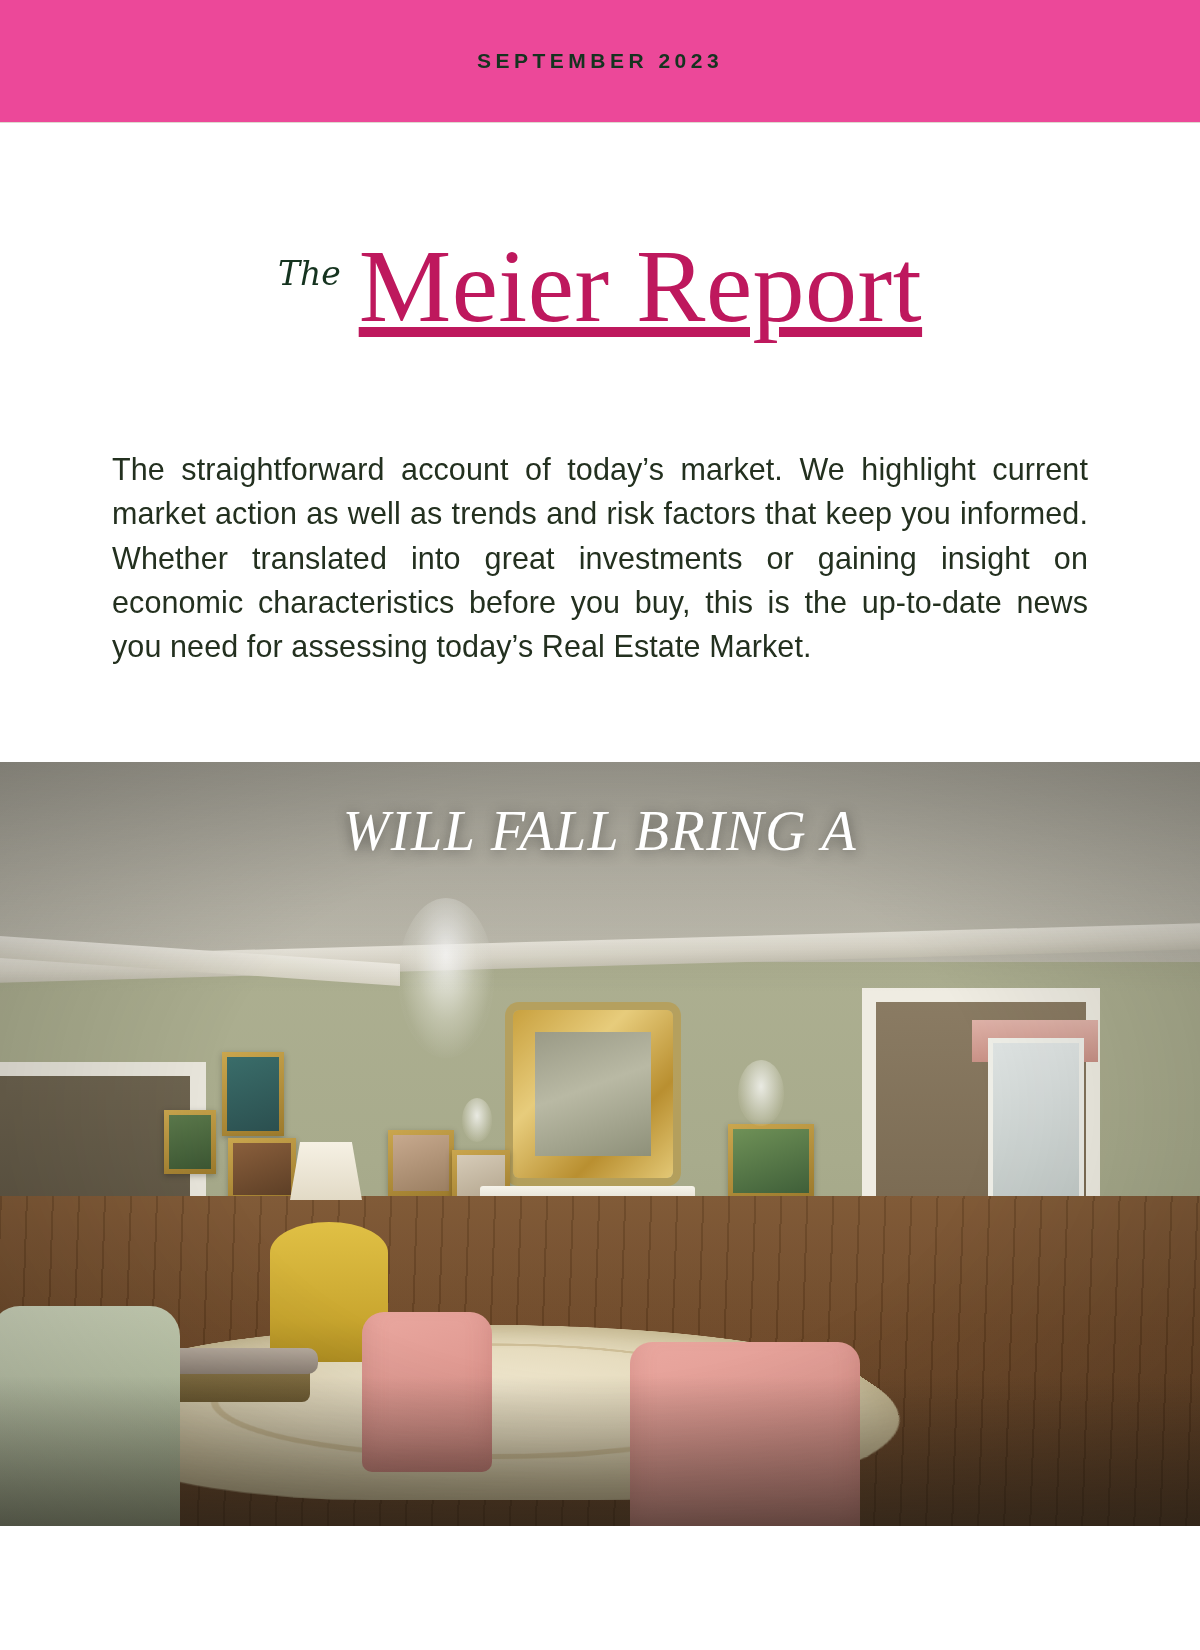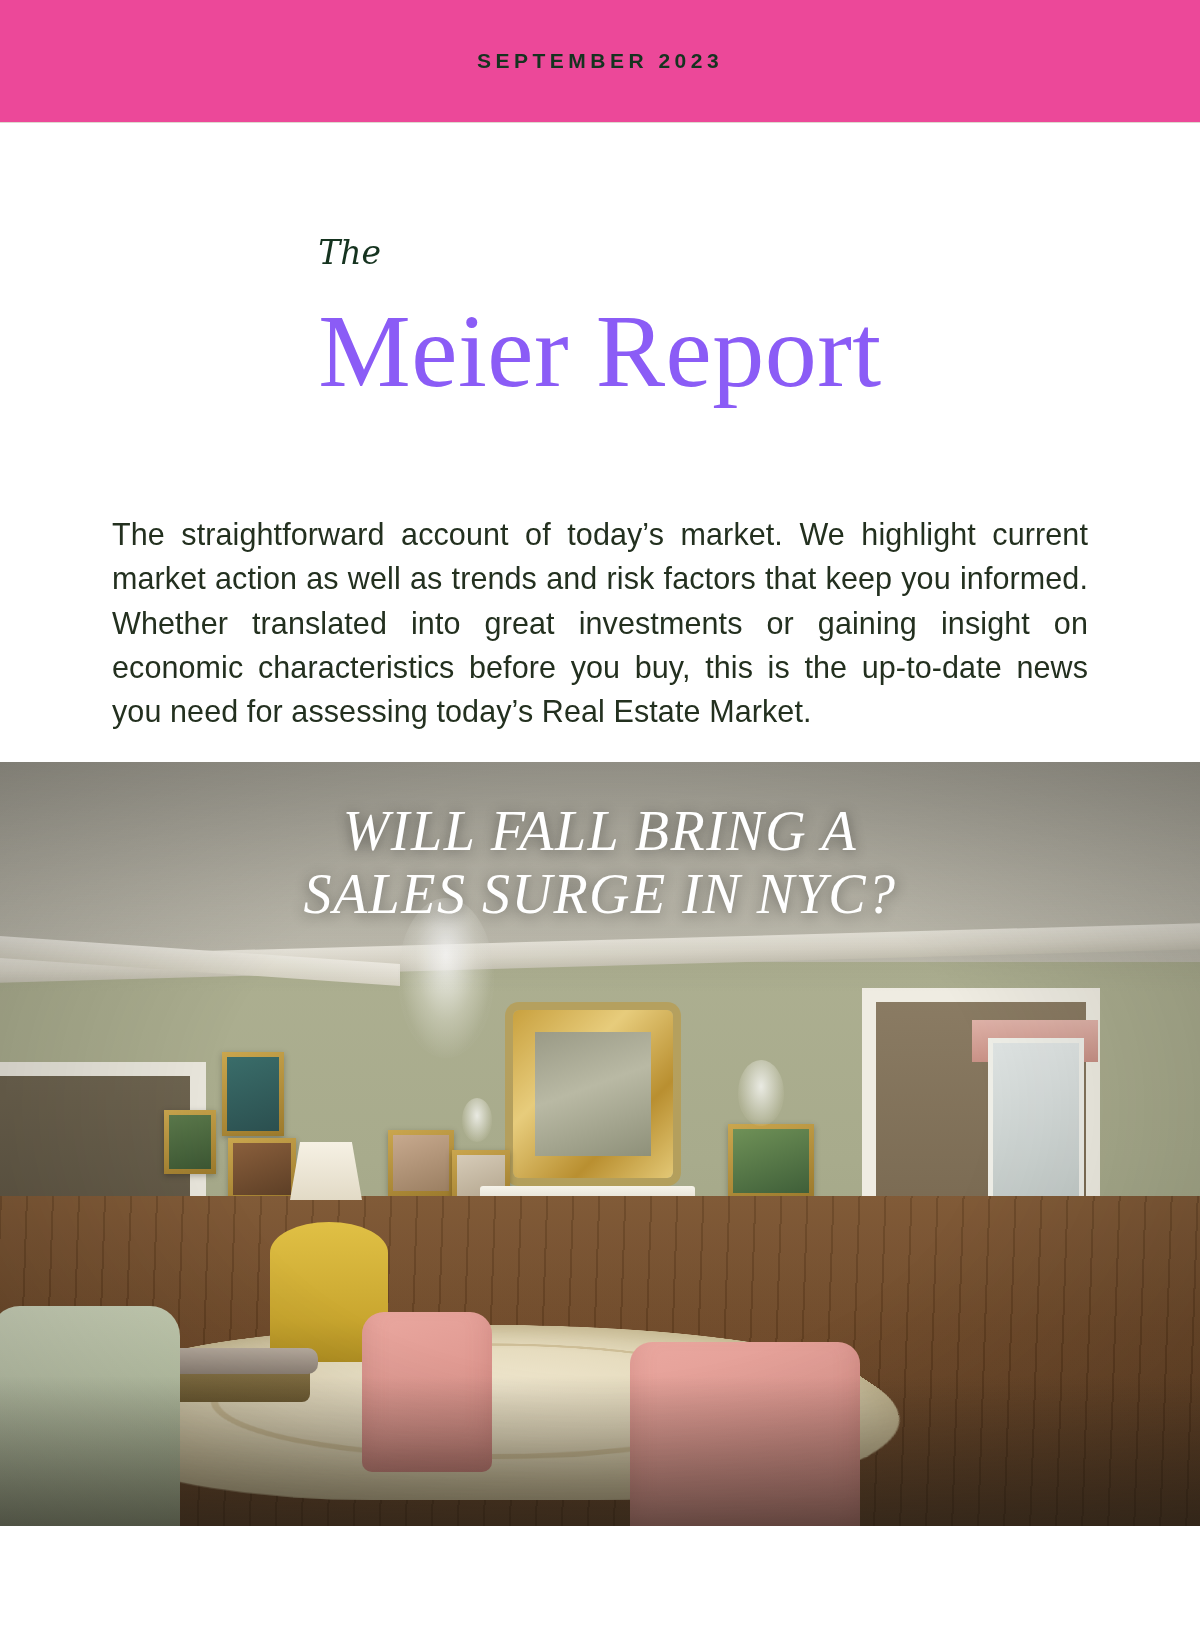--- a/index.html
+++ b/index.html
@@ -33,40 +33,40 @@
     color: #15331f;
   }
 
   
   .title-block {
     text-align: center;
     padding-top: 110px;
   }
   .title-line {
     display: inline-flex;
-    align-items: flex-start;
+    align-items: center;
     justify-content: center;
     color: #15331f;
-    flex-direction: column;
   }
   .title-the {
     font-family: "DejaVu Serif", "Liberation Serif", serif;
     font-style: italic;
     font-size: 33px;
     margin-right: 18px;
     margin-bottom: 26px;
     color: #15331f;
   }
   .title-main {
     font-family: "Liberation Serif", "DejaVu Serif", serif;
     font-size: 104px;
     line-height: 1.02;
     letter-spacing: 0.5px;
-    color: #8b5cf6;
+    color: #be185d;
     font-weight: normal;
+    text-decoration: underline;
   }
 
   
   .intro-wrap {
     padding: 108px 112px 0 112px;
   }
   .intro-text {
     font-family: Liberation Sans, sans-serif;
     font-size: 30.5px;
     line-height: 1.45;
@@ -381,16 +381,15 @@
     <div class="table-top"></div>
     <div class="sofa-left"></div>
 
     <div class="vignette"></div>
     <div class="hero-top-shade"></div>
     <div class="hero-bottom-shade"></div>
   </div>
 
   <div class="hero-headline">
     <div>WILL FALL BRING A</div>
-    <div>SALES SURGE IN NYC?</div>
   </div>
 
 </div>
 
 </body></html>

